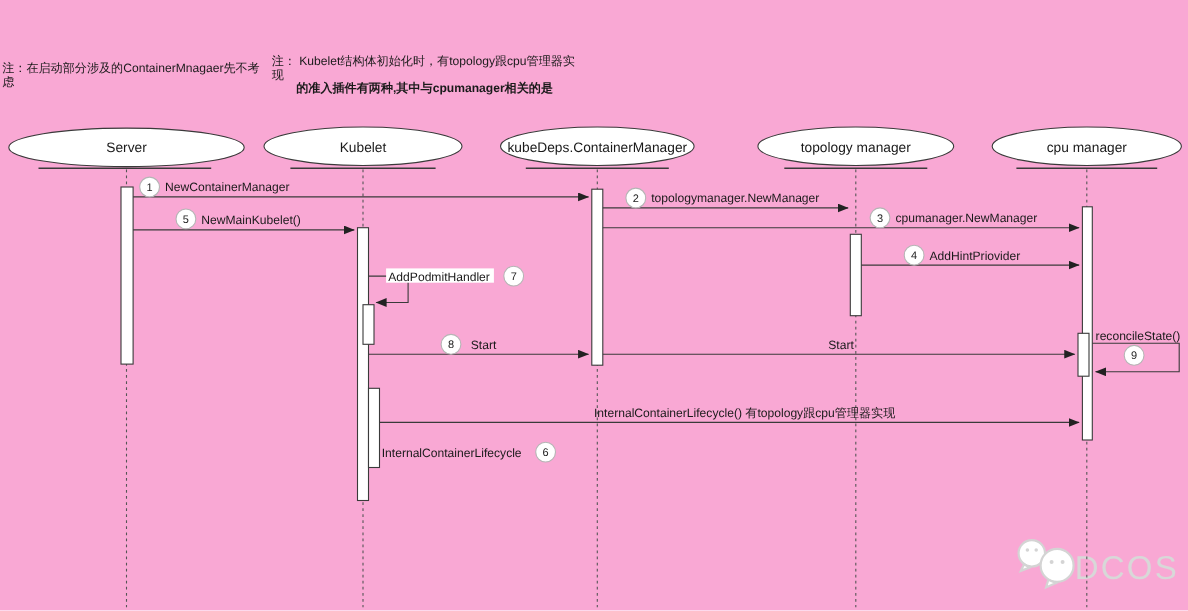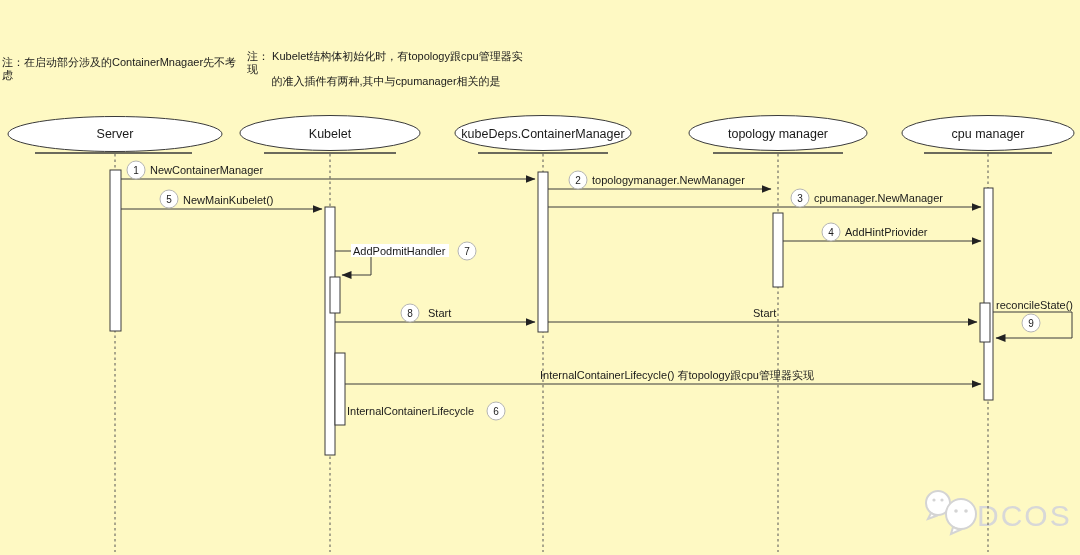--- a/index.html
+++ b/index.html
@@ -1,20 +1,20 @@
 <!DOCTYPE html>
 <html><head>
 <meta charset="utf-8">
 <style>
   html,body{margin:0;padding:0;background:#ffffff;}
-  .stage{position:relative;width:1080px;height:555px;background:#fef9c3;overflow:hidden;
+  .stage{position:relative;width:1080px;height:555px;background:#f9a8d4;overflow:hidden;
          font-family:"Liberation Sans",sans-serif;}
   .note{position:absolute;font-size:11px;line-height:12.5px;color:#1a1a1a;}
   .note .l0{text-align:left;}
-  .note .lc{text-align:center;}
+  .note .lc{text-align:center;font-weight:bold;}
   svg{position:absolute;left:0;top:0;}
   svg text{font-family:"Liberation Sans",sans-serif;fill:#1a1a1a;}
   .lifeline-name{font-size:12.5px;}
   .msg-label{font-size:11px;}
   .num-circle{fill:#ffffff;stroke:#b5b5b5;stroke-width:1;}
   .num-text{font-size:10px;fill:#222;}
   .bar{fill:#ffffff;stroke:#3a3a3a;stroke-width:1;}
   .msg{stroke:#3a3a3a;stroke-width:1;fill:none;}
   .life{stroke:#555;stroke-width:1;stroke-dasharray:2.5,3;}
   .headline{stroke:#3a3a3a;stroke-width:1.3;}

